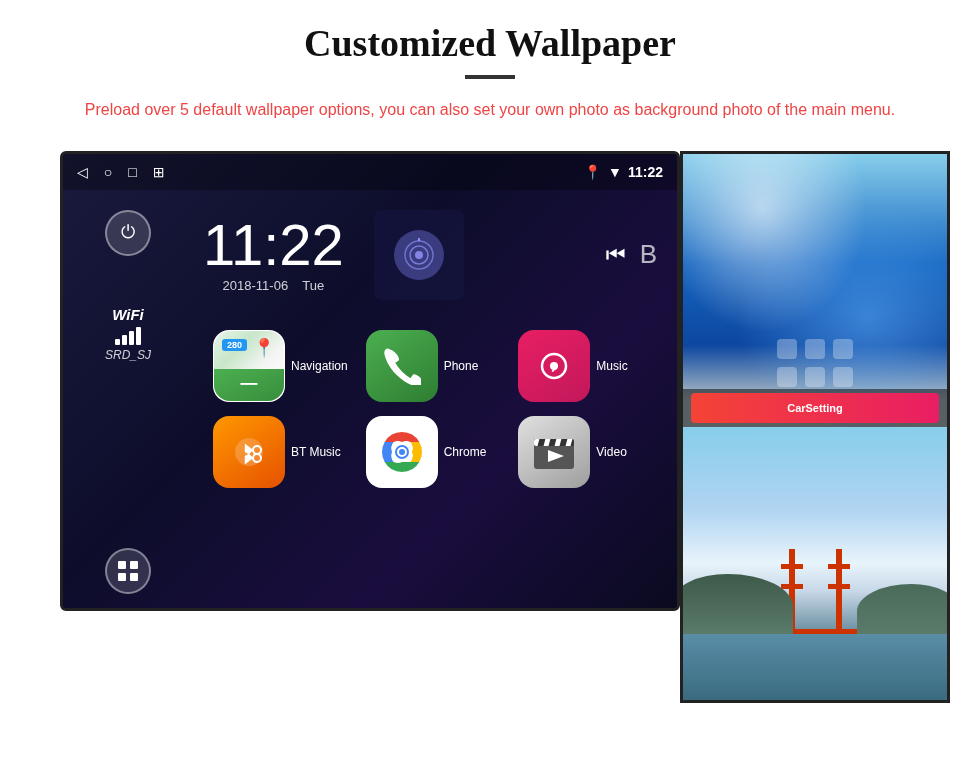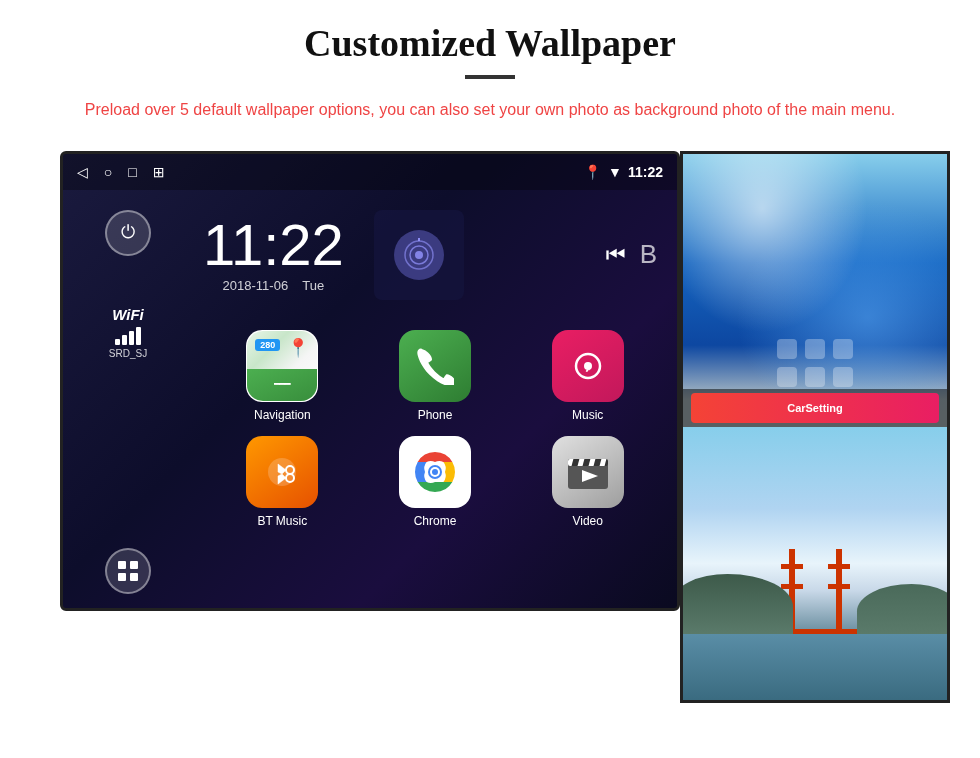--- a/index.html
+++ b/index.html
@@ -146,22 +146,23 @@
       margin-bottom: 3px;
     }
 
     .wifi-bar {
       width: 5px;
       background: white;
       border-radius: 1px;
     }
 
     .wifi-ssid {
-      font-size: 10px;
+      font-size: 12px;
       color: rgba(255,255,255,0.8);
+      font-style: italic;
     }
 
     .apps-btn {
       width: 46px;
       height: 46px;
       border-radius: 50%;
       background: rgba(255,255,255,0.15);
       border: 2px solid rgba(255,255,255,0.4);
       display: flex;
       align-items: center;
@@ -243,21 +244,20 @@
     
     .app-grid {
       display: grid;
       grid-template-columns: repeat(3, 1fr);
       gap: 14px;
       padding: 0 10px;
     }
 
     .app-item {
       display: flex;
-      flex-direction: column;
       align-items: center;
       gap: 6px;
     }
 
     .app-icon {
       width: 72px;
       height: 72px;
       border-radius: 16px;
       display: flex;
       align-items: center;

